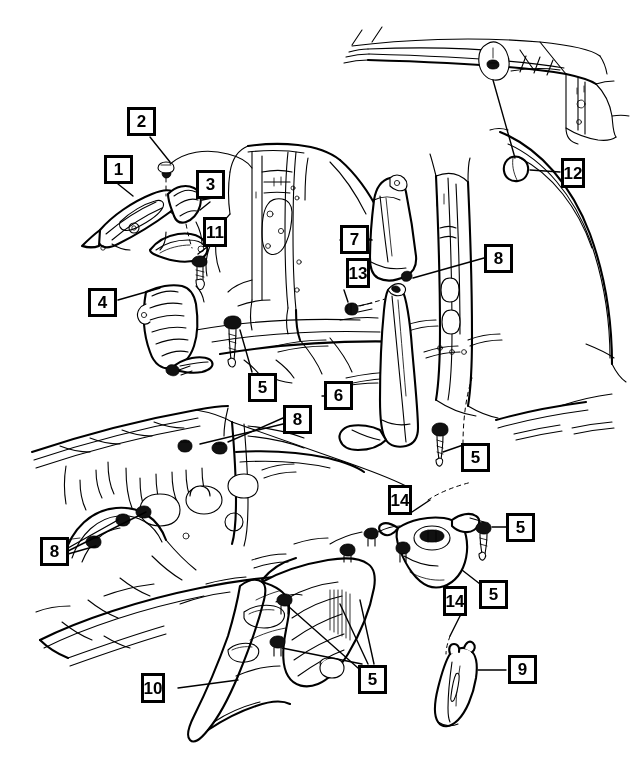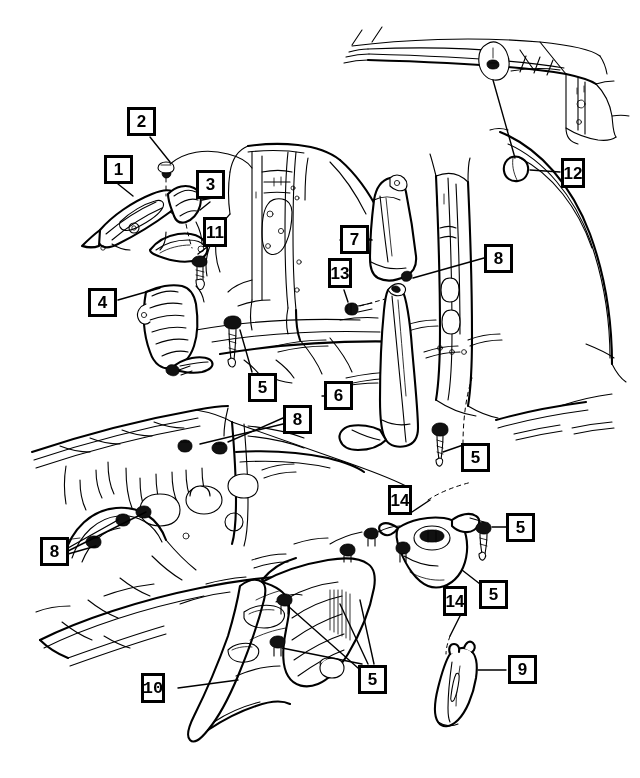--- a/index.html
+++ b/index.html
@@ -532,27 +532,27 @@
   </svg>
 
   <div class="callout w1" style="left:104px;top:155px;">1</div>
   <div class="callout w1" style="left:127px;top:107px;">2</div>
   <div class="callout w1" style="left:196px;top:170px;">3</div>
   <div class="callout w2" style="left:203px;top:217px;">11</div>
   <div class="callout w1" style="left:88px;top:288px;">4</div>
   <div class="callout w1" style="left:248px;top:373px;">5</div>
   <div class="callout w1" style="left:324px;top:381px;">6</div>
   <div class="callout w1" style="left:340px;top:225px;">7</div>
-  <div class="callout w2" style="left:328px;top:258px;text-align:right;">13</div>
+  <div class="callout w2" style="left:346px;top:258px;text-align:right;">13</div>
   <div class="callout w1" style="left:484px;top:244px;">8</div>
   <div class="callout w2" style="left:561px;top:158px;">12</div>
   <div class="callout w1" style="left:461px;top:443px;">5</div>
   <div class="callout w1" style="left:283px;top:405px;">8</div>
   <div class="callout w1" style="left:40px;top:537px;">8</div>
   <div class="callout w2" style="left:388px;top:485px;">14</div>
   <div class="callout w1" style="left:506px;top:513px;">5</div>
   <div class="callout w1" style="left:479px;top:580px;">5</div>
   <div class="callout w2" style="left:443px;top:586px;">14</div>
   <div class="callout w1" style="left:508px;top:655px;">9</div>
   <div class="callout w1" style="left:358px;top:665px;">5</div>
-  <div class="callout w2" style="left:141px;top:673px;font-family:Liberation Mono, monospace;">10</div>
+  <div class="callout w2" style="left:141px;top:673px;">10</div>
 
 </div>
 
 </body></html>

